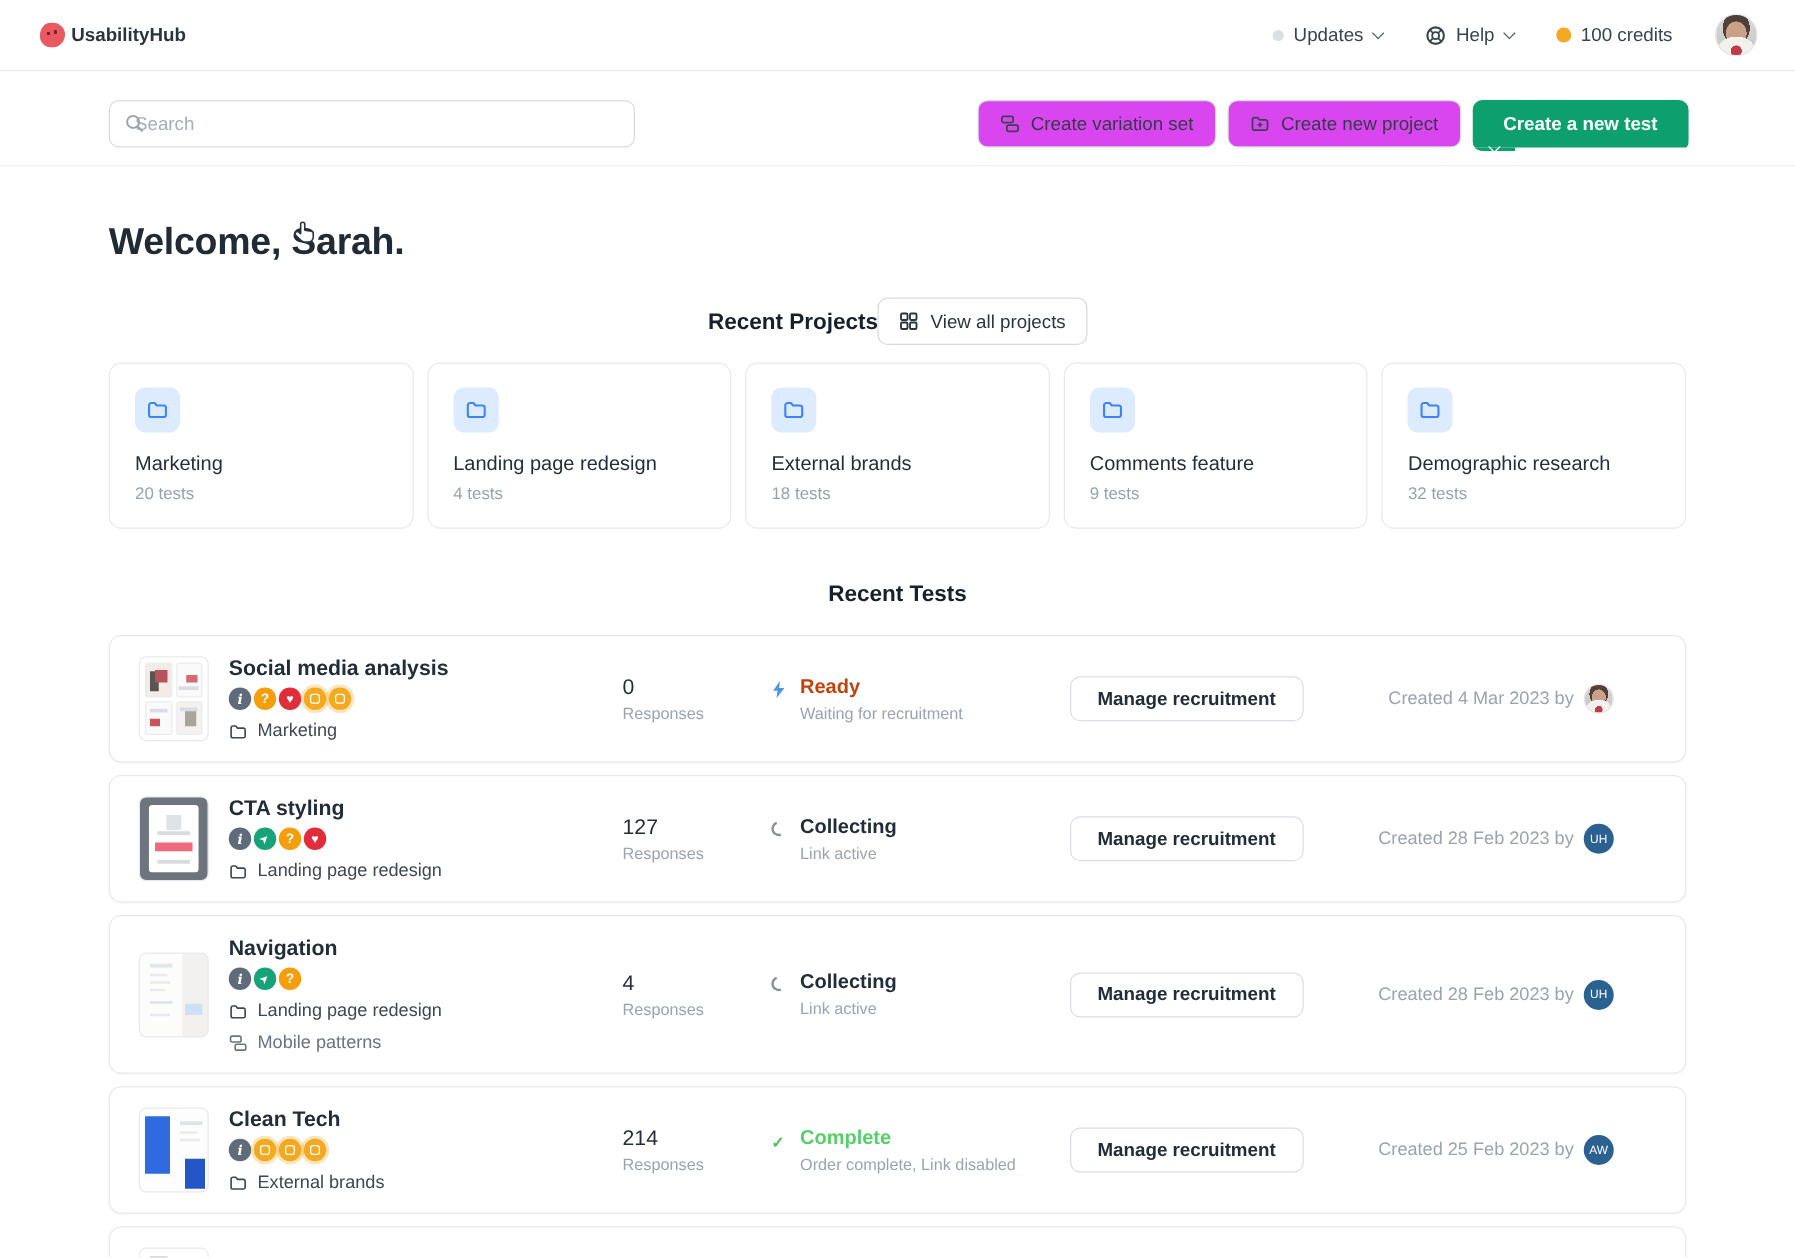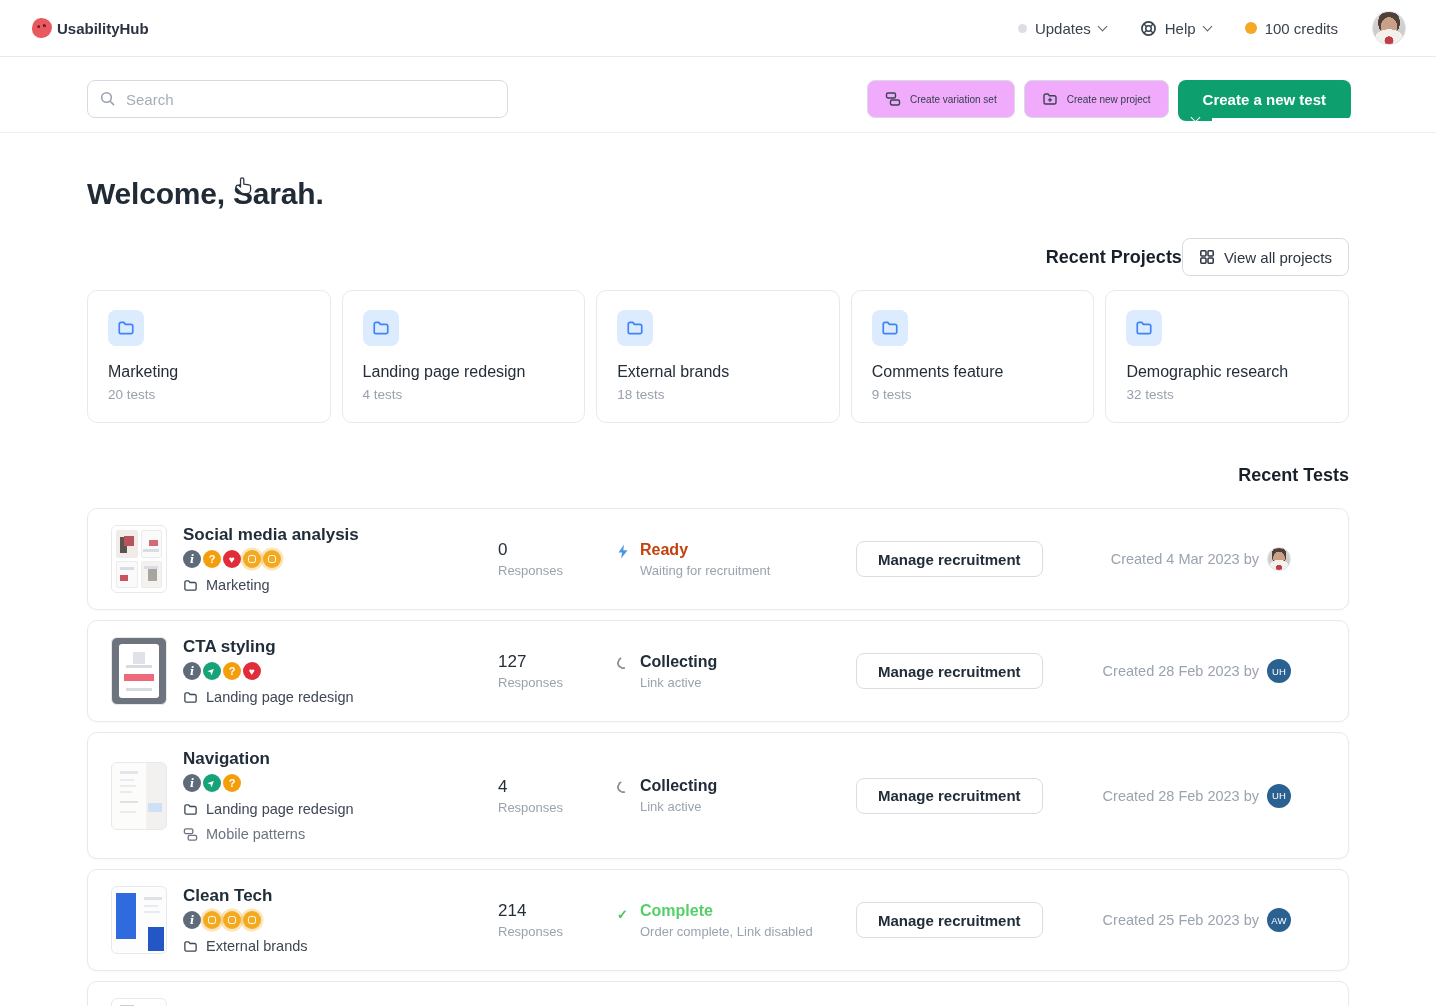--- a/index.html
+++ b/index.html
@@ -35,40 +35,40 @@
   .avatar-lg { width:34px; height:34px; }
   .avatar-sm { width:24px; height:24px; }
   .avatar-init { width:24px; height:24px; border-radius:50%; background:#2a6190; color:#fff;
     font-size:9.5px; font-weight:400; display:flex; align-items:center; justify-content:center; letter-spacing:.2px; }
 
   
   .toolbar { display:flex; align-items:flex-start; justify-content:space-between;
     padding:23px 85px 11px 87px; border-bottom:1px solid #edeff2; position:relative; }
   .search-wrap { position:relative; width:421px; }
   .search-input { width:100%; height:38px; border:1px solid #d7dbe1; border-radius:8px;
-    padding:0 14px 0 38px; font-size:15px; color:#39434f; outline:none; background:#fff; }
+    padding:0 14px 0 20px; font-size:15px; color:#39434f; outline:none; background:#fff; }
   .search-input::placeholder { color:#a6adb8; }
   .search-icon { position:absolute; left:12px; top:10px; width:18px; height:18px; }
   .tb-buttons { display:flex; gap:9px; }
   .btn { height:38px; display:flex; align-items:center; gap:9px; border:1px solid #d7dbe1;
-    border-radius:8px; background:#f0abfc; padding:0 17px; font-size:10px; font-weight:500;
+    border-radius:8px; background:#d946ef; padding:0 17px; font-size:15px; font-weight:500;
     color:#323c48; cursor:pointer; font-family:inherit; }
   .btn svg { flex:none; }
   .btn-green { display:flex; border-radius:8px; overflow:hidden; cursor:pointer;flex-direction:column; }
   .btn-green-main { background:#0e9f6e; color:#fff; font-size:15px; font-weight:600;
     display:flex; align-items:center; padding:0 25px; height:38px; }
   .btn-green-caret { background:#0e9f6e; border-left:1px solid rgba(255,255,255,.45);
     width:34px; display:flex; align-items:center; justify-content:center; }
   .chev-w { border-color:#fff; }
   .cursor-hand { position:absolute; left:146px; top:96px; width:22px; height:22px; z-index:5; }
 
   
   .main { padding:0 87px; }
   .welcome { margin-top:44px; font-size:30px; font-weight:700; color:#212b36; letter-spacing:-.2px; }
-  .sect-head { display:flex; align-items:center; justify-content:flex-end; margin-top:27px; }
+  .sect-head { display:flex; align-items:center; justify-content:center; margin-top:27px; }
   .sect-title { font-size:18px; font-weight:700; color:#17202b; }
   .view-all { height:38px; display:flex; align-items:center; gap:9px; border:1px solid #d7dbe1;
     border-radius:8px; background:#fff; padding:0 16px; font-size:15px; font-weight:500; color:#2b3440; cursor:pointer; }
 
   
   .pcards { display:flex; gap:11px; margin-top:14px; }
   .pcard { flex:1; height:133px; border:1px solid #e7e9ee; border-radius:10px; background:#fff;
     padding:19px 20px; cursor:pointer; }
   .ptile { width:36px; height:36px; border-radius:8px; background:#dcebfd; display:flex;
     align-items:center; justify-content:center; color:#3f83f8; }

